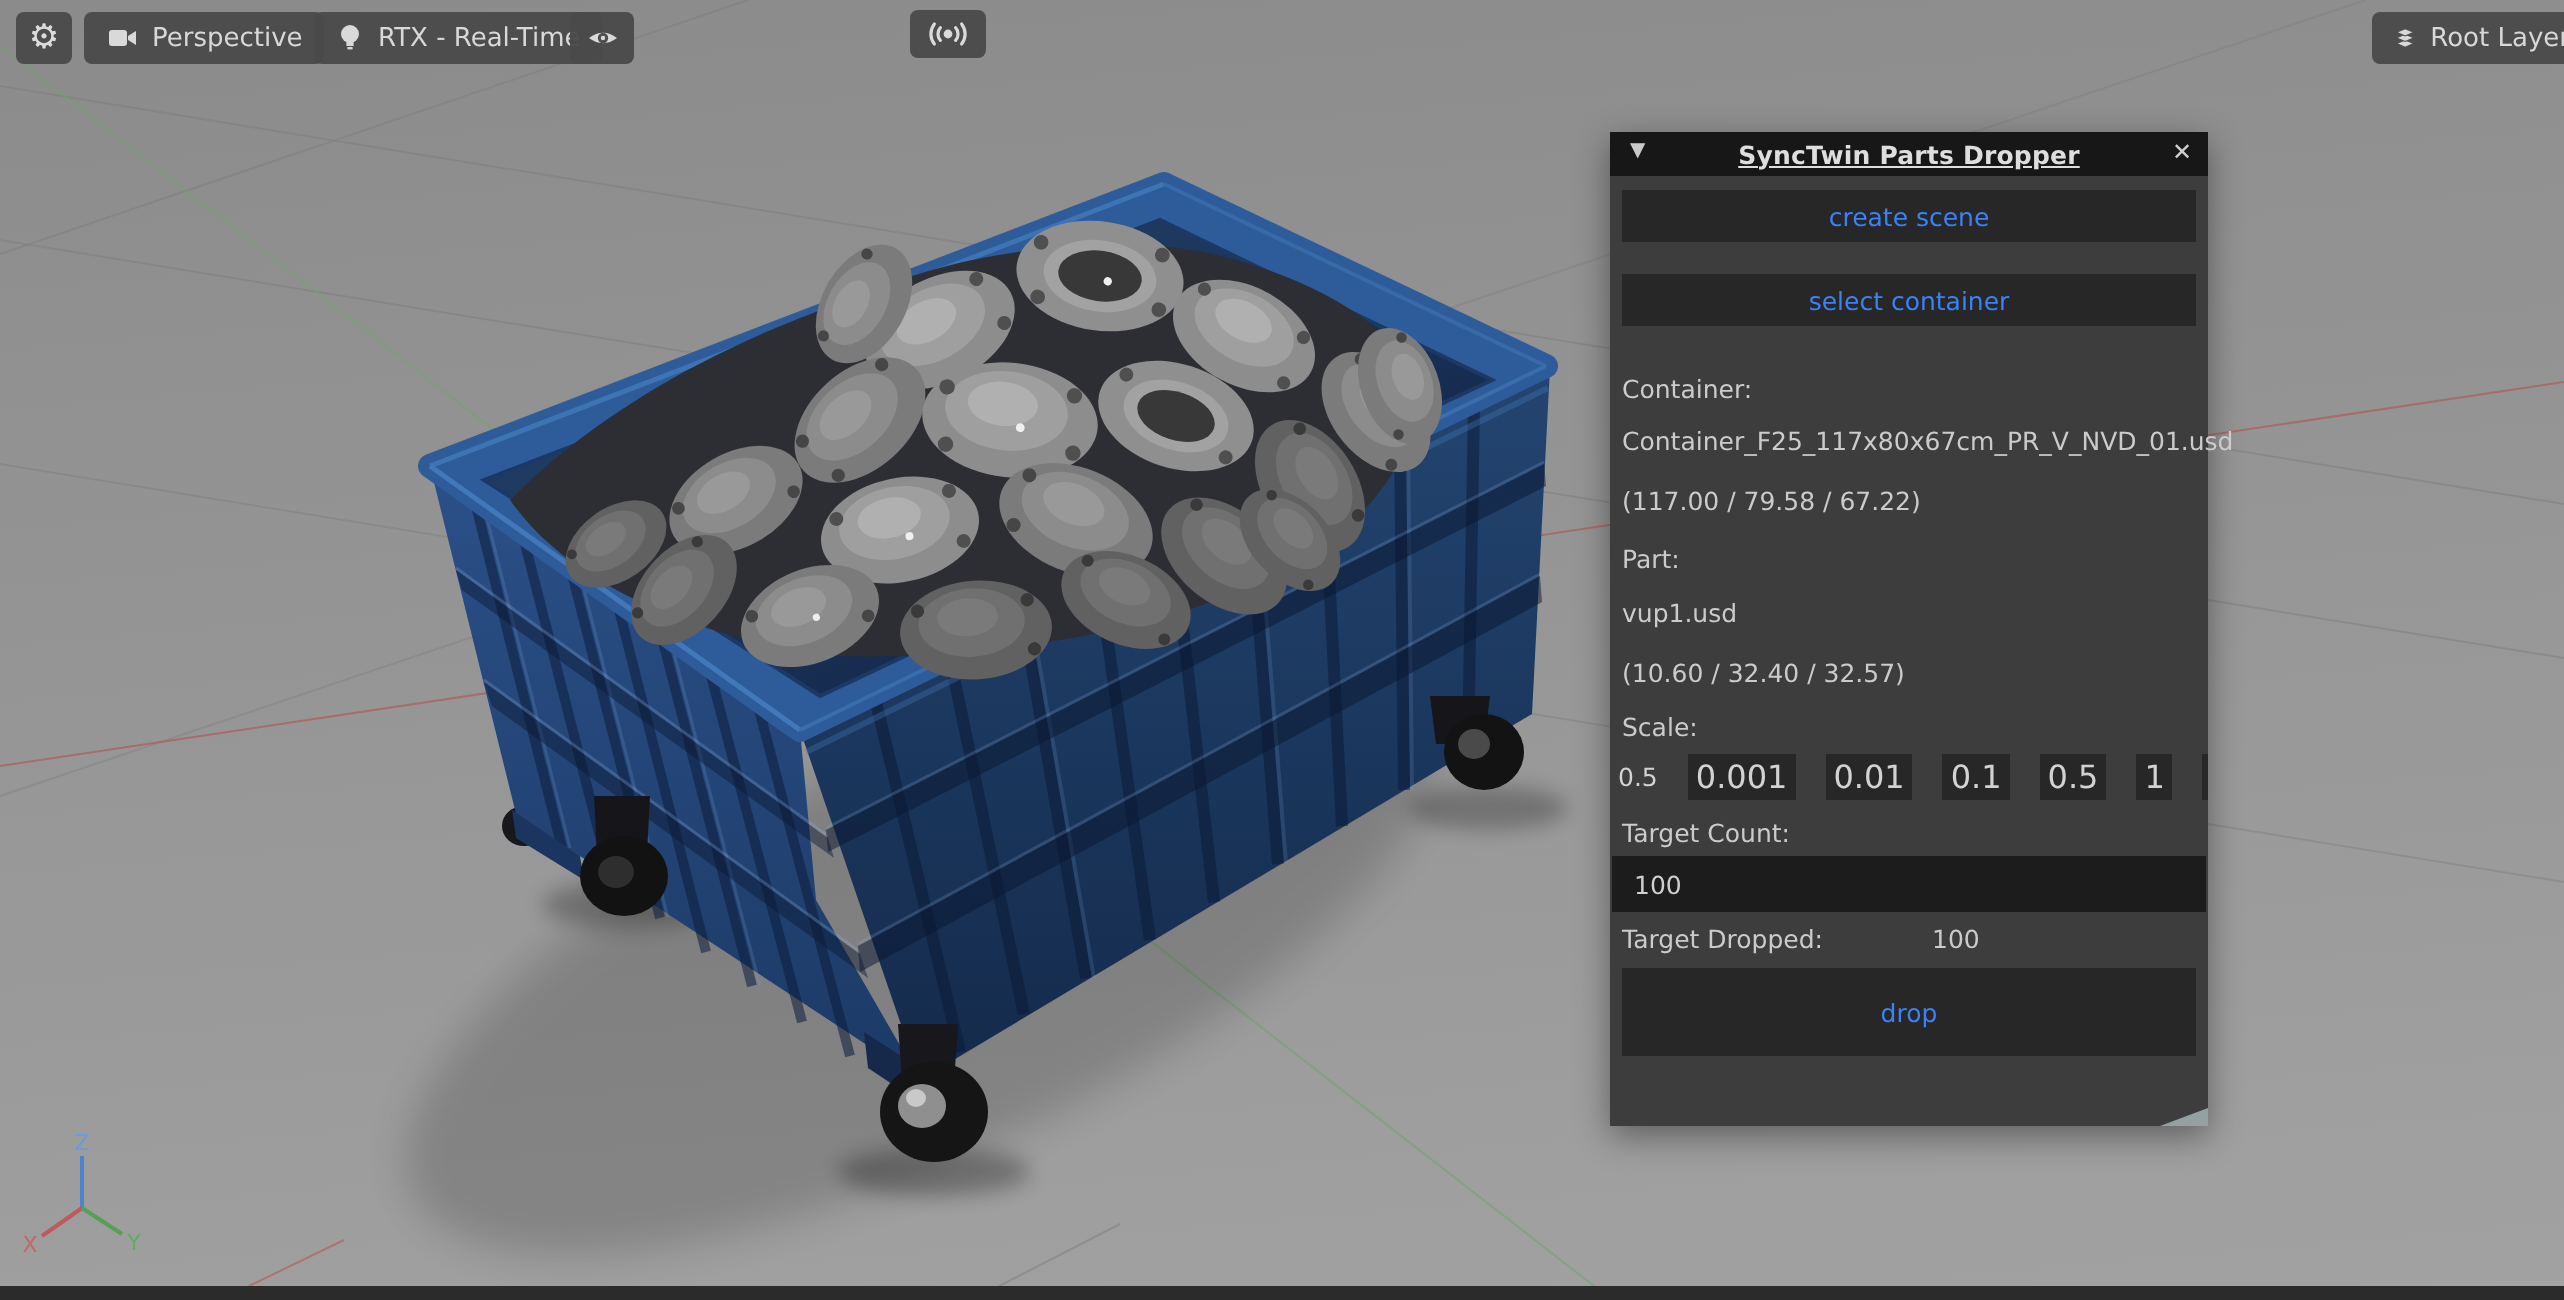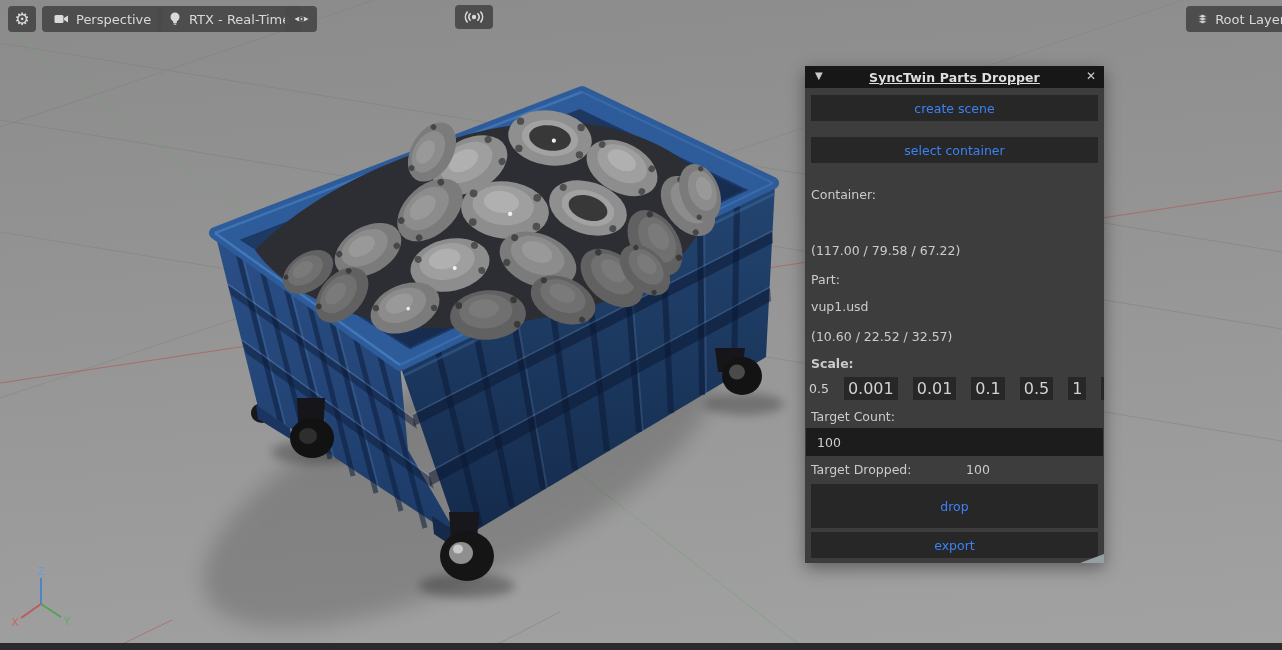--- a/index.html
+++ b/index.html
@@ -416,27 +416,28 @@
     <div class="phead">
       <span class="tri">▼</span>
       <span class="ttl">SyncTwin Parts Dropper</span>
       <span class="cls">✕</span>
     </div>
 
     <div class="pbtn" style="top:29px;">create scene</div>
     <div class="pbtn" style="top:59px;margin-top:12px;">select container</div>
 
     <div class="pl" style="top:122px;">Container:</div>
+    <div class="pl" style="top:148px;">Container_F25_117x80x67cm_PR_V_NVD_01.usd</div>
     <div class="pl" style="top:178px;">(117.00 / 79.58 / 67.22)</div>
 
     <div class="pl" style="top:207px;">Part:</div>
     <div class="pl" style="top:234px;">vup1.usd</div>
-    <div class="pl" style="top:264px;">(10.60 / 22.52 / 32.57)</div>
-
-    <div class="pl" style="top:291px;font-weight:bold;">Scale:</div>
+    <div class="pl" style="top:264px;">(10.60 / 32.40 / 32.57)</div>
+
+    <div class="pl" style="top:291px;">Scale:</div>
     <div class="scalerow">
       <span class="scalecur">0.5</span>
       <span class="sbtn">0.001</span>
       <span class="sbtn">0.01</span>
       <span class="sbtn">0.1</span>
       <span class="sbtn">0.5</span>
       <span class="sbtn">1</span>
       <span class="sbtn">2</span>
       <span class="sbtn">10</span>
       <span class="sbtn">100</span>
@@ -445,19 +446,18 @@
 
     <div class="pl" style="top:344px;">Target Count:</div>
     <input class="tinput" type="text" value="100" style="">
 
     <div class="pl" style="top:397px;">
       <span>Target Dropped:</span>
       <span class="pdval">100</span>
     </div>
 
     <div class="pbtn dropbtn">drop</div>
-    <div class="pbtn exportbtn">export</div>
 
     <div class="grip"></div>
   </div>
 
   <div class="bottombar"></div>
 </div>
 
 </body></html>

